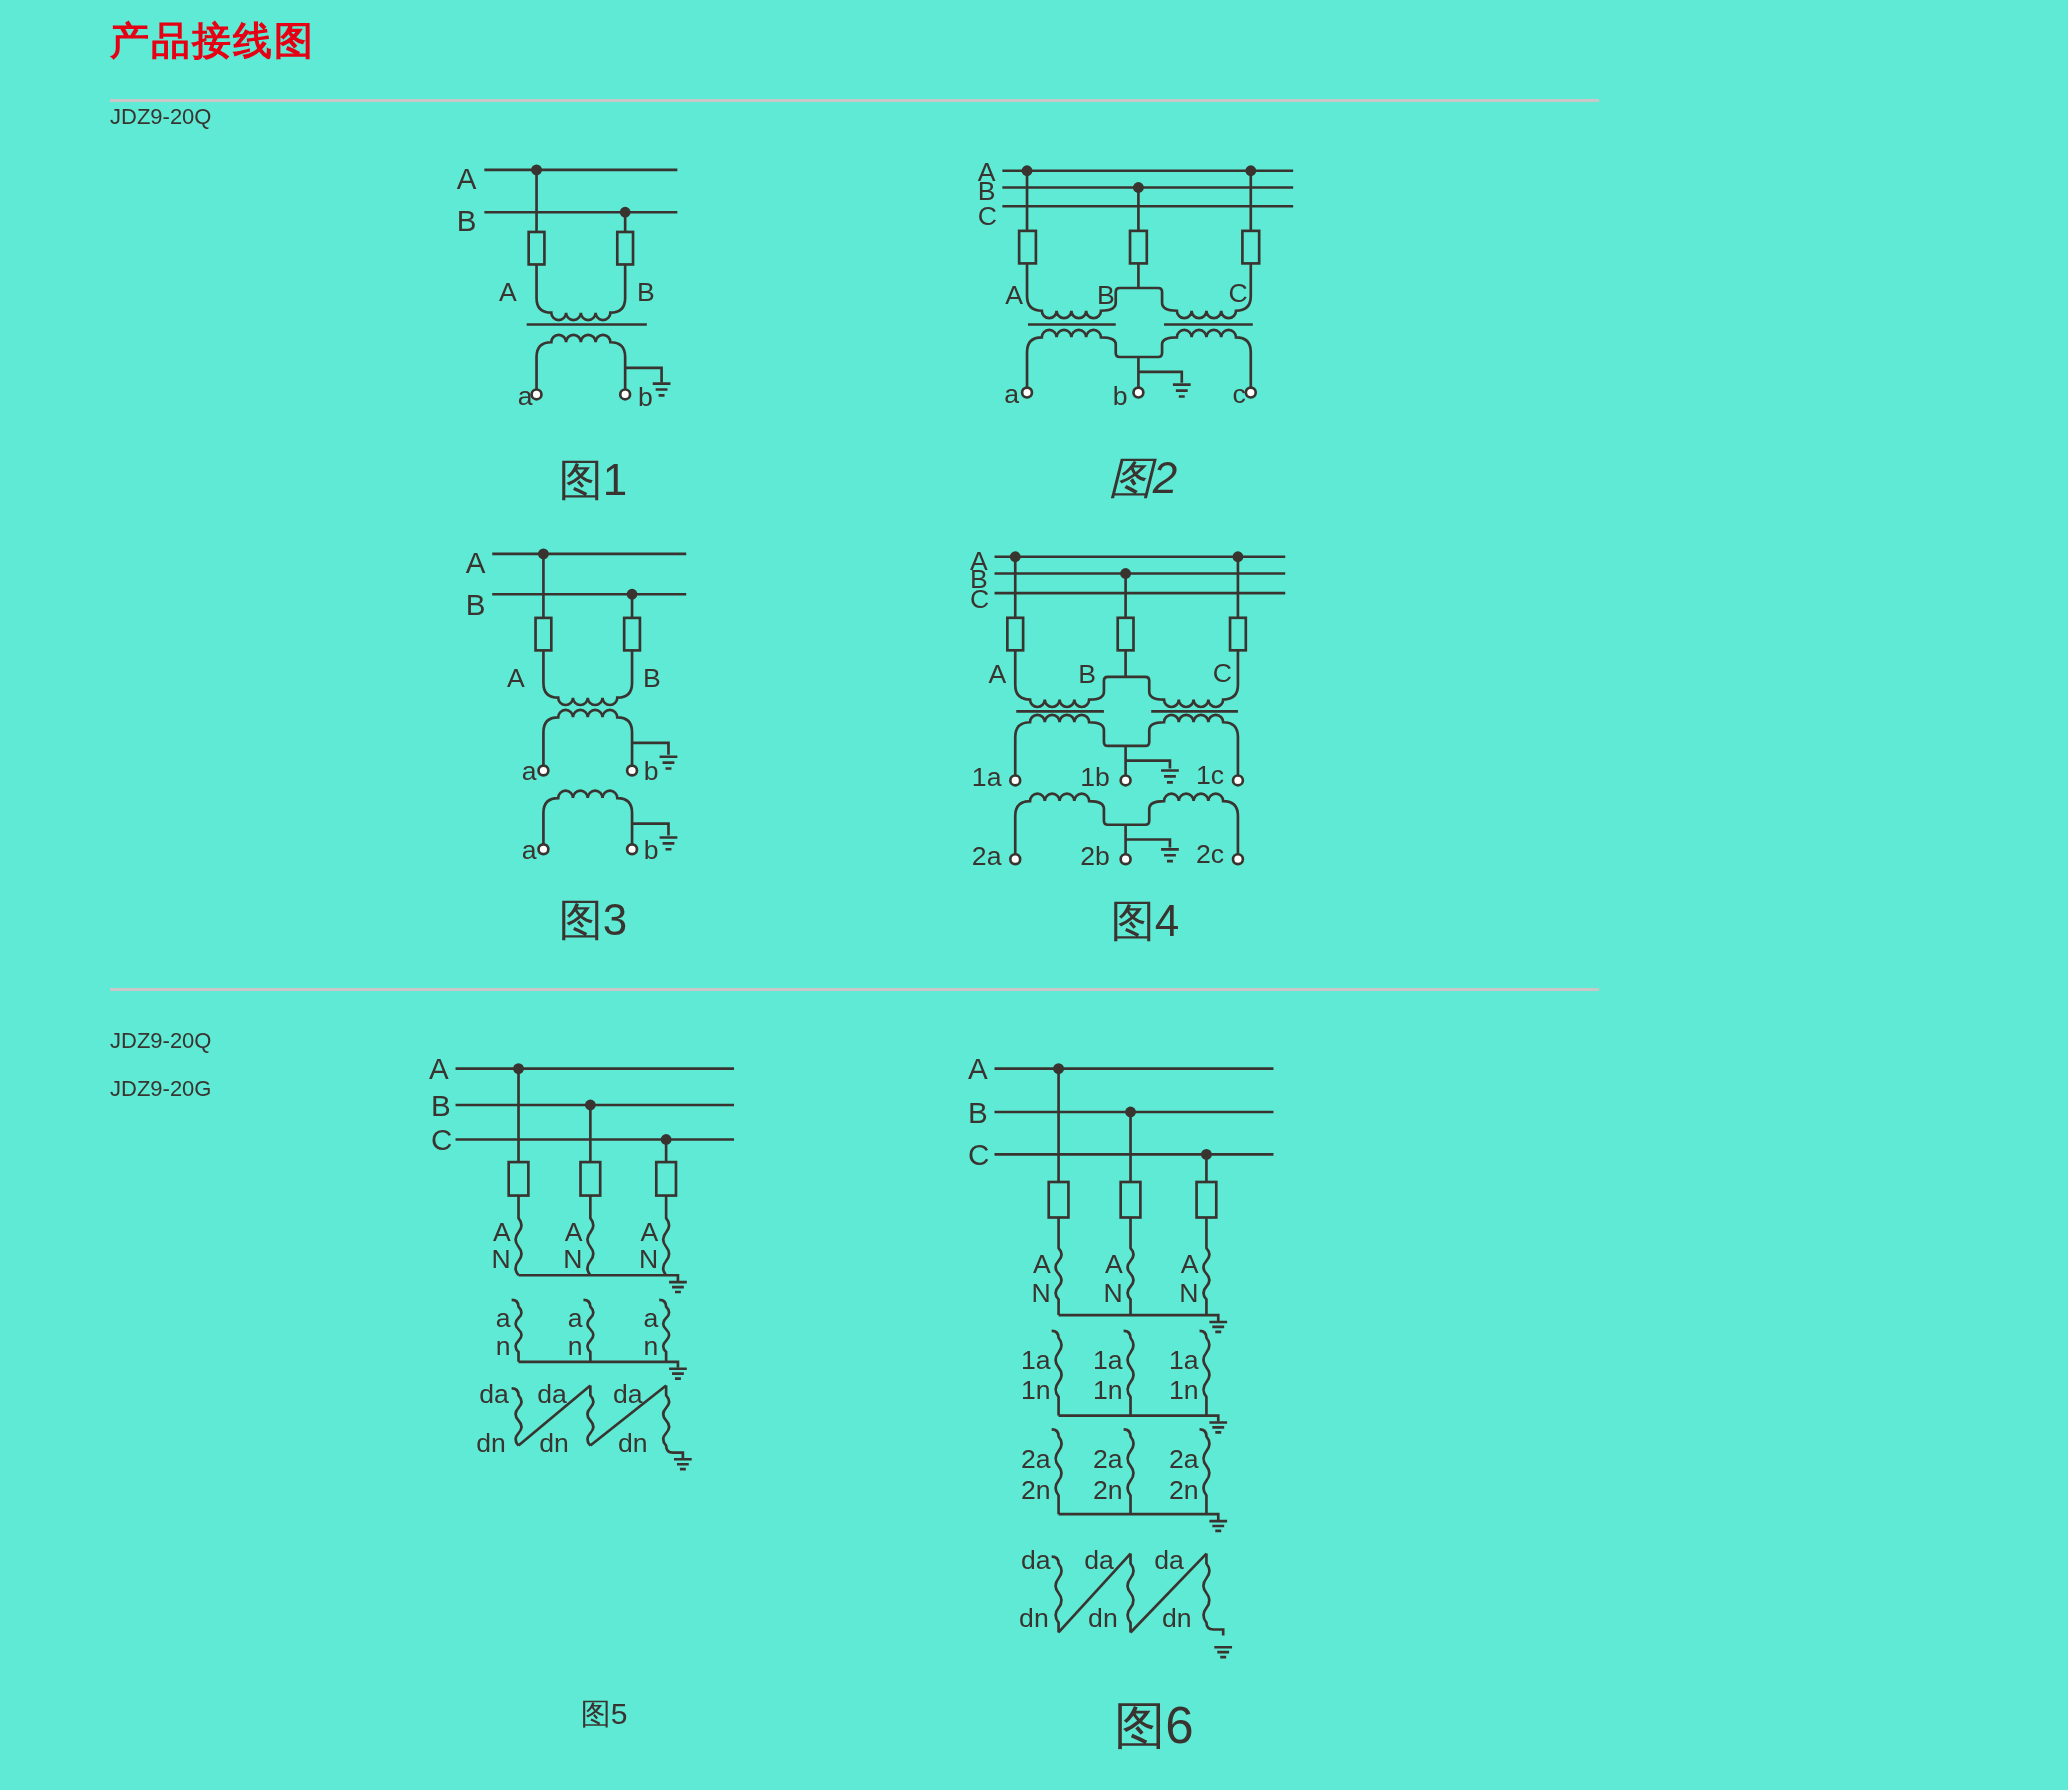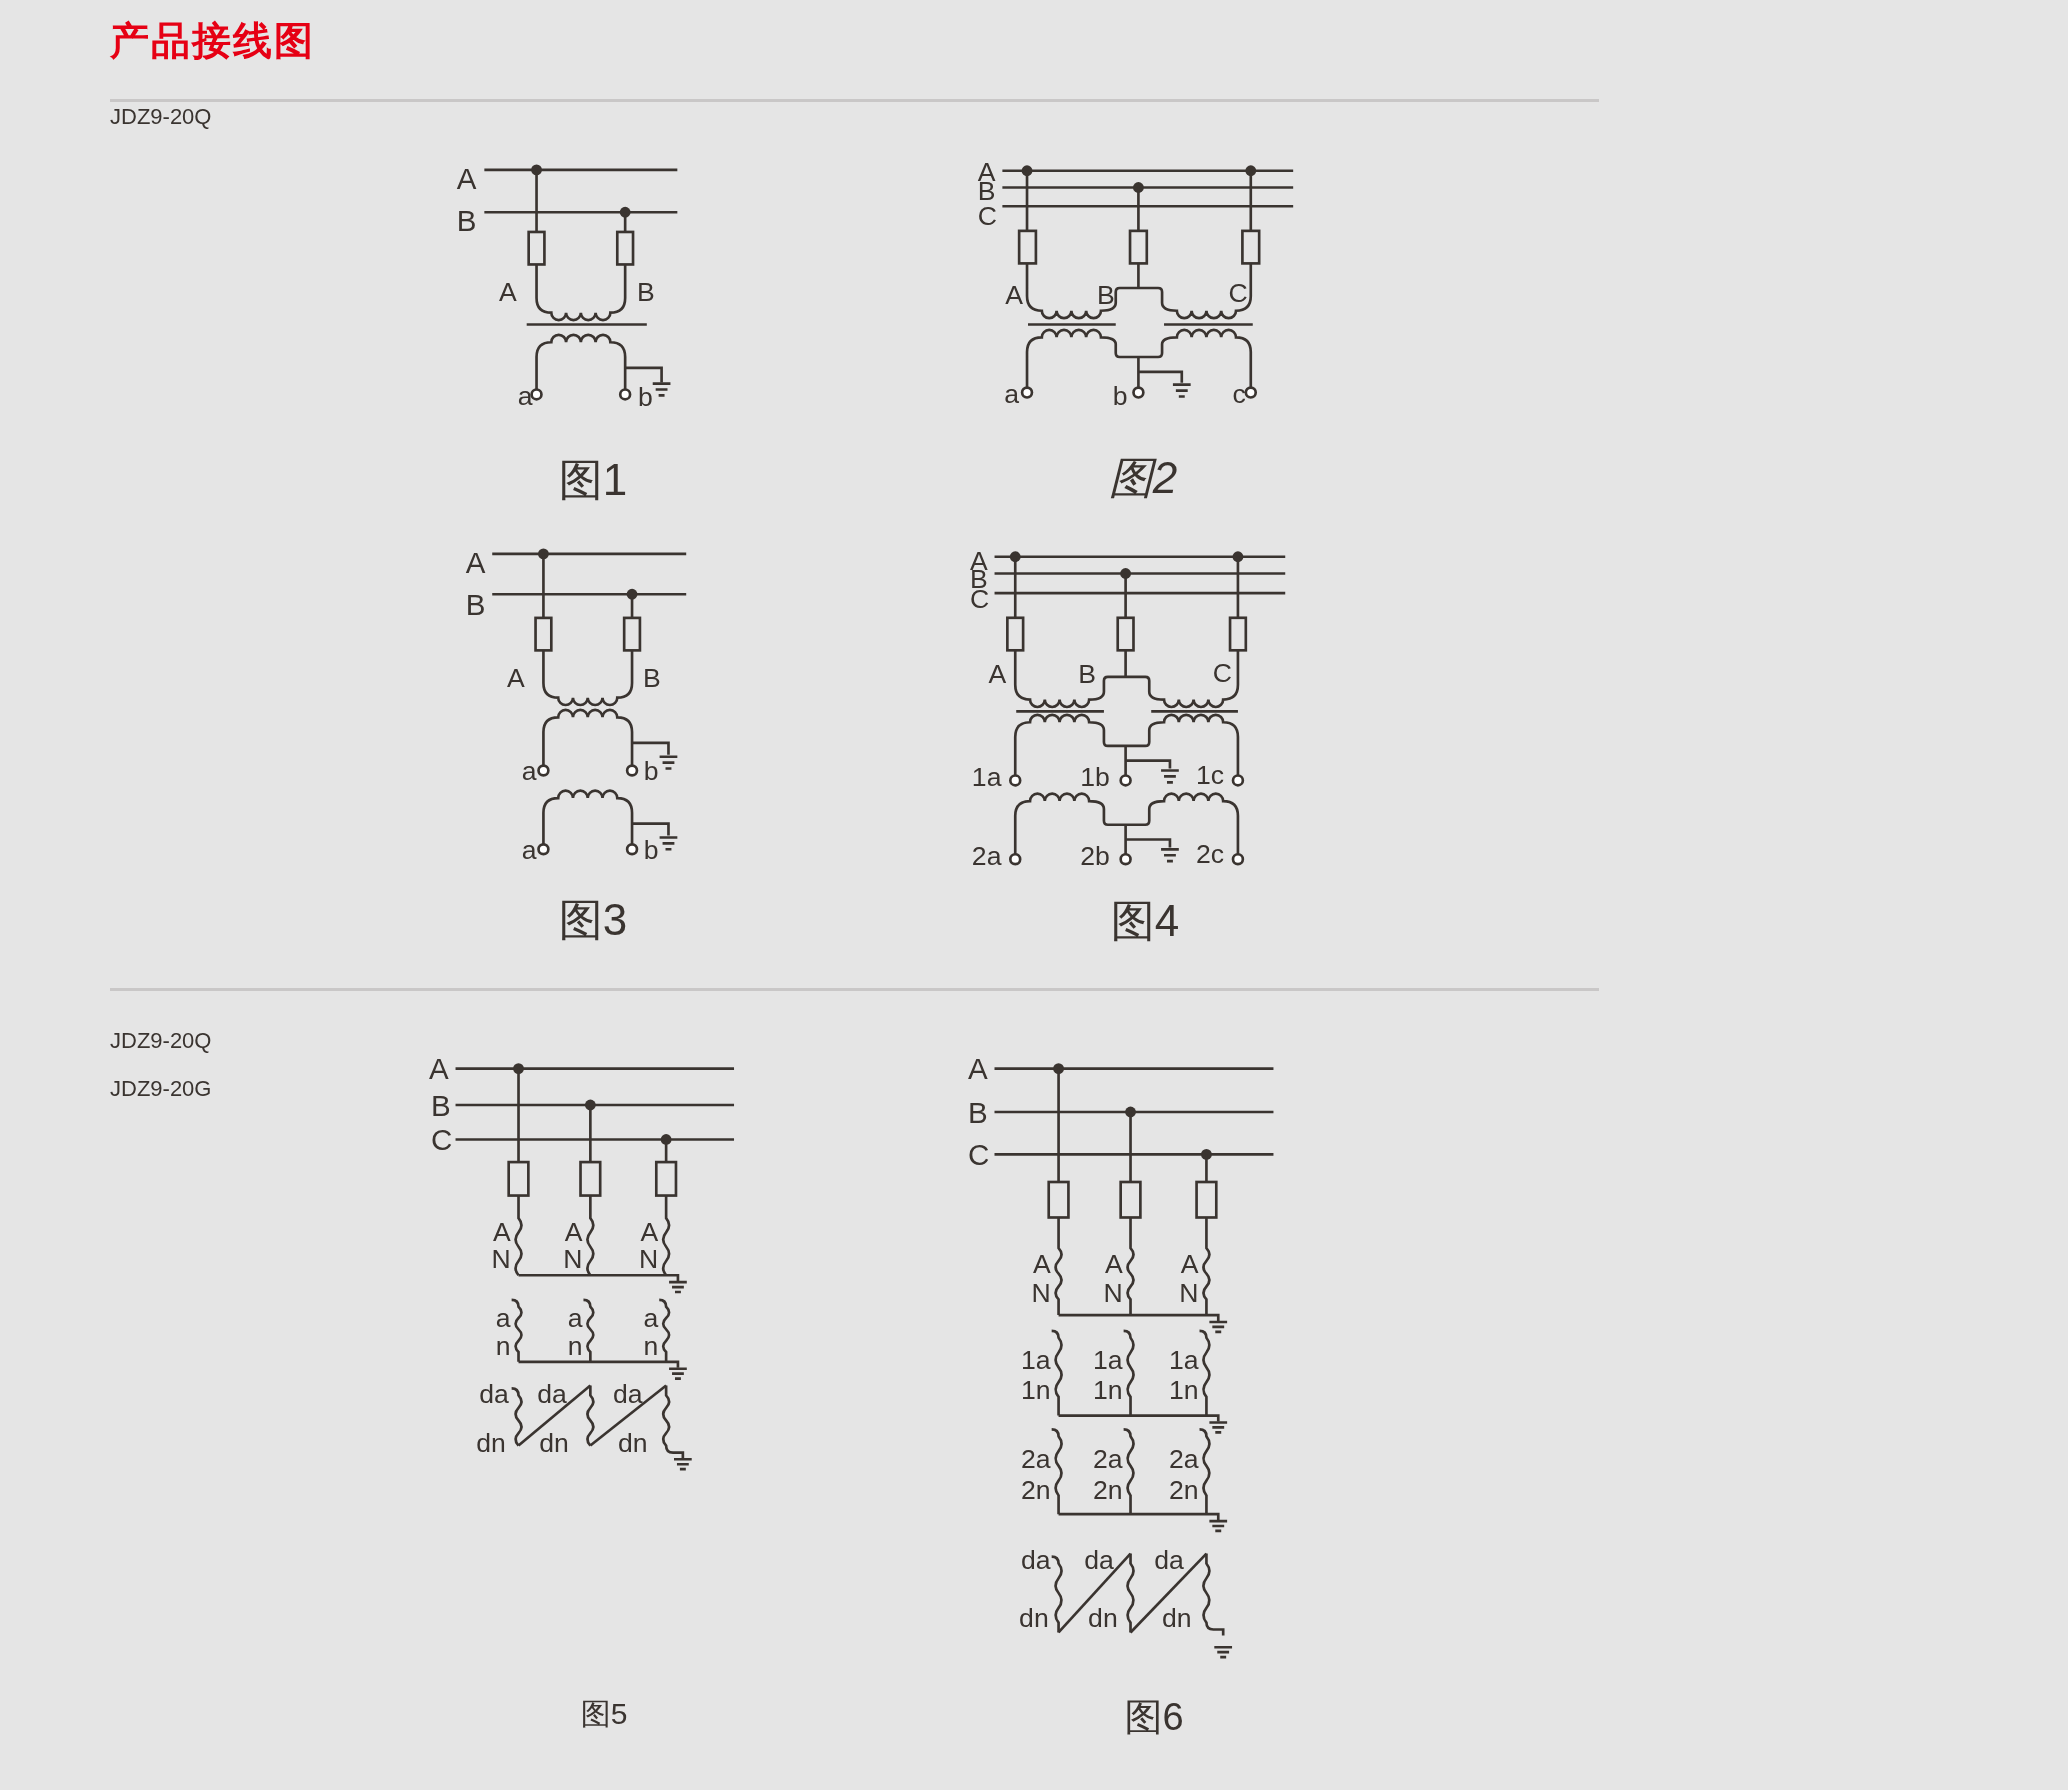--- a/index.html
+++ b/index.html
@@ -1,31 +1,31 @@
 <!DOCTYPE html>
 <html><head>
 <meta charset="utf-8">
 <style>
   html,body{margin:0;padding:0;background:#ffffff;}
-  .page{position:relative;width:2069px;height:1791px;background:#e5e5e5;overflow:hidden;
+  .page{position:relative;width:2069px;height:1791px;background:#5eead4;overflow:hidden;
         font-family:"Liberation Sans",sans-serif;color:#3a3430;}
   .page-title{position:absolute;left:110px;top:13.8px;font-size:39px;font-weight:bold;
         color:#e60014;letter-spacing:2px;}
   .divider{position:absolute;left:110px;width:1489px;height:2.5px;background:#c9c7c7;}
   .d1{top:99px;} .d2{top:988px;}
   .model-label{position:absolute;left:110px;font-size:22px;color:#3a3430;}
   .m1{top:104px;} .m2a{top:1028px;} .m2b{top:1076px;}
   .fig{position:absolute;}
   .f1{left:443px;top:153px;} .f2{left:960px;top:148px;}
   .f3{left:443px;top:537px;} .f4{left:960px;top:537px;}
   .f5{left:414px;top:1044px;} .f6{left:960px;top:1044px;}
   .caption{position:absolute;width:122px;text-align:center;font-size:44px;color:#3a3430;}
   .c1{left:532px;top:451px;} .c2{left:1082px;top:449px;font-style:italic;}
   .c3{left:532px;top:891px;} .c4{left:1084px;top:892px;}
-  .c5{left:543px;top:1694px;font-size:30px;} .c6{left:1093px;top:1692px;font-size:38px;}
+  .c5{left:543px;top:1694px;font-size:30px;} .c6{left:1093px;top:1692px;font-size:51px;}
   svg .w{stroke:#3a3430;stroke-width:2.7;fill:none;}
   svg .dot{fill:#3a3430;stroke:none;}
   svg .term{fill:#ffffff;stroke:#3a3430;stroke-width:2.7;}
   svg .fuse{fill:none;stroke:#3a3430;stroke-width:2.7;}
   svg text{fill:#3a3430;font-family:"Liberation Sans",sans-serif;}
   svg .t30{font-size:30px;} svg .t27{font-size:27px;}
 </style>
 </head>
 <body>
 

